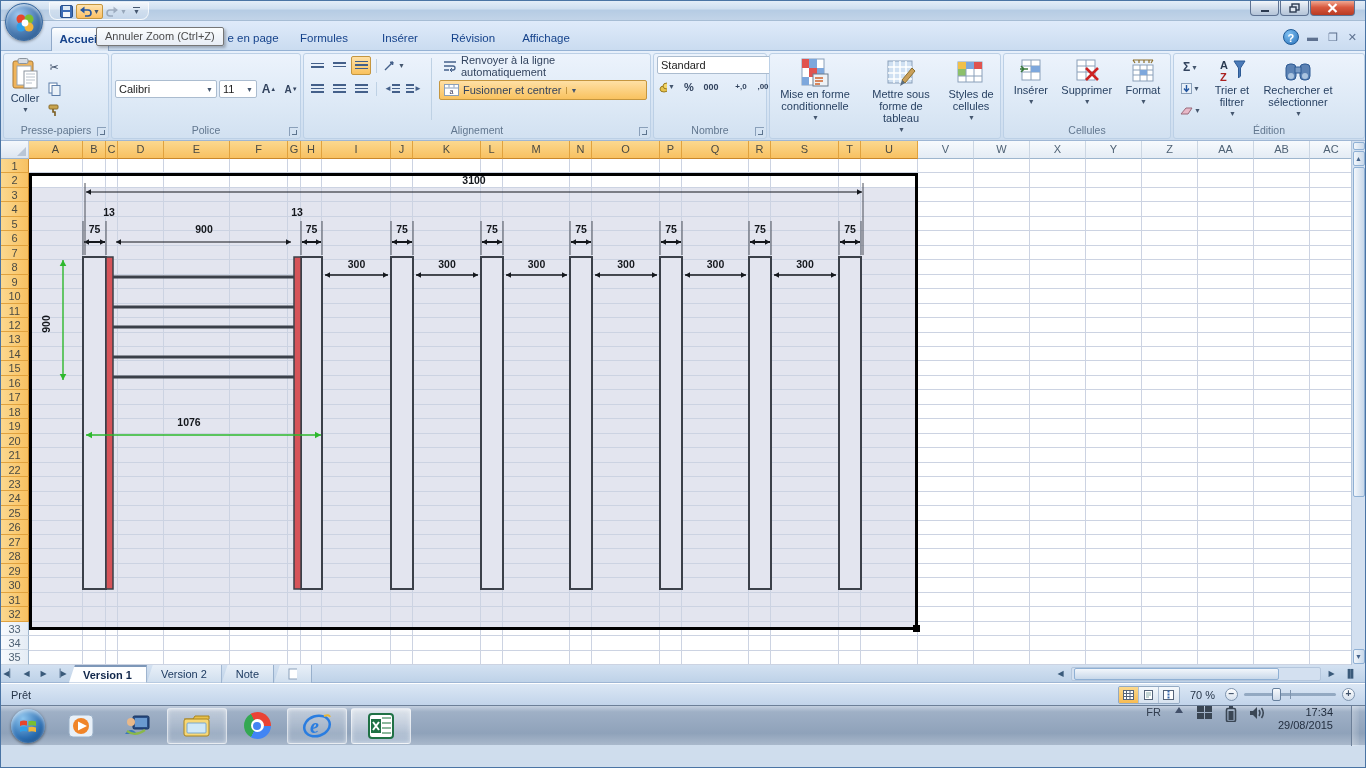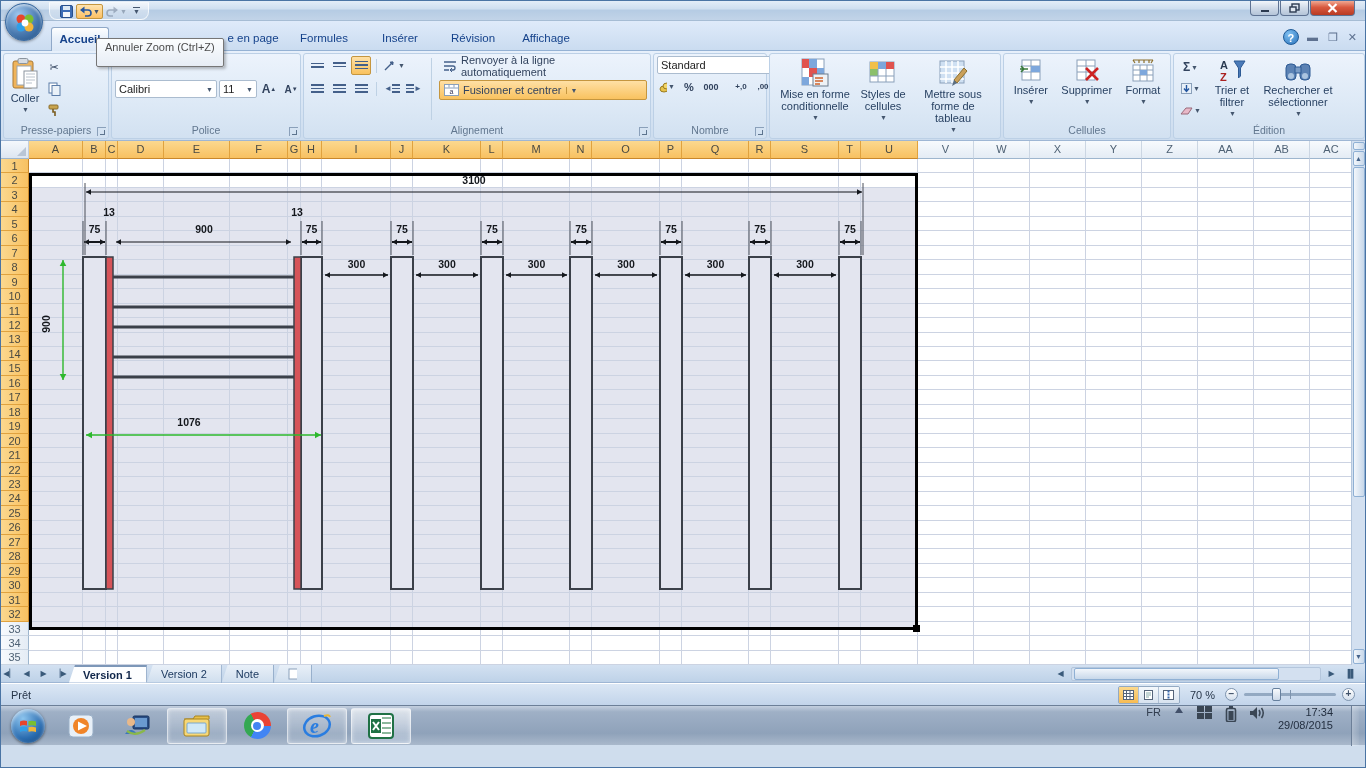--- a/index.html
+++ b/index.html
@@ -26,21 +26,21 @@
   .winbtns { position:absolute; right:10px; top:0; display:flex; z-index:50; }
   .wbtn { width:29px; height:15px; border:1px solid #5e7292; border-top:none; border-radius:0 0 4px 4px;
     background:linear-gradient(#f2f6fb,#cfdae8 50%,#b4c4d8); display:flex; align-items:center; justify-content:center; margin-left:1px; }
   .wbtn.close { width:45px; background:linear-gradient(#f0a892,#d9593f 45%,#b83a22); }
 
   
   .tabrow { position:relative; height:30px; background:linear-gradient(#dfeafa,#cadcf0); border-bottom:1px solid #95b2d4; }
   .rtab { position:absolute; top:6px; height:24px; line-height:22px; text-align:center; color:#15428b; font-size:11.5px; }
   .rtab.active { background:linear-gradient(#fdfeff,#e8f0fa 45%,#dce8f6); border:1px solid #8fa8c8; border-bottom:none;
     border-radius:3px 3px 0 0; font-weight:bold; color:#15428b; }
-  .tooltip { position:absolute; left:95px; top:17px; height:29px; z-index:60; padding:2px 8px; font-size:11px; color:#4c4c4c;
+  .tooltip { position:absolute; left:95px; top:6px; height:19px; z-index:60; padding:2px 8px; font-size:11px; color:#4c4c4c;
     background:linear-gradient(#fbfdfe,#e7edf5); border:1px solid #767676; border-radius:2px; box-shadow:2px 2px 3px rgba(0,0,0,.25); }
   .trright { position:absolute; right:8px; top:8px; display:flex; align-items:center; gap:8px; }
   .helpbtn { width:16px; height:16px; border-radius:50%; background:radial-gradient(circle at 35% 30%, #7fc0f2, #2a72ba);
     color:#fff; font-weight:bold; font-size:11px; text-align:center; line-height:16px; border:1px solid #1d5a98; }
   .wbctl { display:flex; gap:10px; color:#5e7190; font-size:11px; align-items:center; }
 
   
   .ribbon { position:relative; height:90px; background:linear-gradient(#e7f0fb,#d9e6f5 55%,#ccdcee);
     border-bottom:1px solid #9eb6d4; display:flex; gap:2px; padding:2px 0 0 2px; }
   .rgroup { position:relative; height:86px; border:1px solid #bcd0e6; border-radius:3px;
@@ -399,40 +399,40 @@
           <svg width="30" height="30" viewBox="0 0 30 30">
             <rect x="2" y="1" width="22" height="26" fill="#fff" stroke="#8aa0ba"></rect>
             <path d="M2,1h7v9h-7zM9,10h8v9h-8z" fill="#e0534f"></path>
               <path d="M9,1h8v9h-8zM17,10h7v9h-7zM2,19h7v8h-7z" fill="#7da7dc"></path>
             <rect x="13" y="16" width="15" height="12" fill="#eef2f6" stroke="#6b7c8e"></rect>
               <path d="M15,20h8M15,23h8M15,26h5" stroke="#d0642c" stroke-width="1.4"></path>
           </svg>
           <span>Mise en forme conditionnelle</span>
           <span class="carr">▼</span>
         </div>
+        <div class="bigbtn" style="width:88px">
+          <svg width="30" height="30" viewBox="0 0 30 30">
+            <rect x="2" y="3" width="24" height="22" fill="#cfe0f2" stroke="#8aa0ba"></rect>
+            <path d="M2,9h24M2,15h24M2,21h24M8,3v22M14,3v22M20,3v22" stroke="#fff" stroke-width="1.5"></path>
+            <path d="M16,22 L26,10 L29,13 L19,25 Z" fill="#caa05a" stroke="#8c6f2c"></path>
+              <path d="M16,22 l-2,6 5,-3 z" fill="#5b6e81"></path>
+          </svg>
+          <span>Mettre sous forme de tableau</span>
+          <span class="carr">▼</span>
+        </div>
         <div class="bigbtn" style="width:52px">
           <svg width="30" height="30" viewBox="0 0 30 30">
             <rect x="2" y="4" width="24" height="20" fill="#fff" stroke="#8aa0ba"></rect>
             <rect x="2" y="4" width="8" height="7" fill="#f0c04a"></rect>
               <rect x="10" y="4" width="8" height="7" fill="#7da7dc"></rect>
             <rect x="18" y="4" width="8" height="7" fill="#e0534f"></rect>
               <rect x="2" y="11" width="8" height="7" fill="#8cc06a"></rect>
             <path d="M2,18h24M10,11v13M18,11v13" stroke="#8aa0ba"></path>
           </svg>
           <span>Styles de cellules</span>
-          <span class="carr">▼</span>
-        </div>
-        <div class="bigbtn" style="width:88px">
-          <svg width="30" height="30" viewBox="0 0 30 30">
-            <rect x="2" y="3" width="24" height="22" fill="#cfe0f2" stroke="#8aa0ba"></rect>
-            <path d="M2,9h24M2,15h24M2,21h24M8,3v22M14,3v22M20,3v22" stroke="#fff" stroke-width="1.5"></path>
-            <path d="M16,22 L26,10 L29,13 L19,25 Z" fill="#caa05a" stroke="#8c6f2c"></path>
-              <path d="M16,22 l-2,6 5,-3 z" fill="#5b6e81"></path>
-          </svg>
-          <span>Mettre sous forme de tableau</span>
           <span class="carr">▼</span>
         </div>
       </div>
       <div class="rlabel"><span>Style</span></div>
     </div>
 
     <div class="rgroup" style="width:168px">
       <div class="rbody" style="justify-content:space-around;">
         <div class="bigbtn">
           <svg width="26" height="26" viewBox="0 0 26 26">

